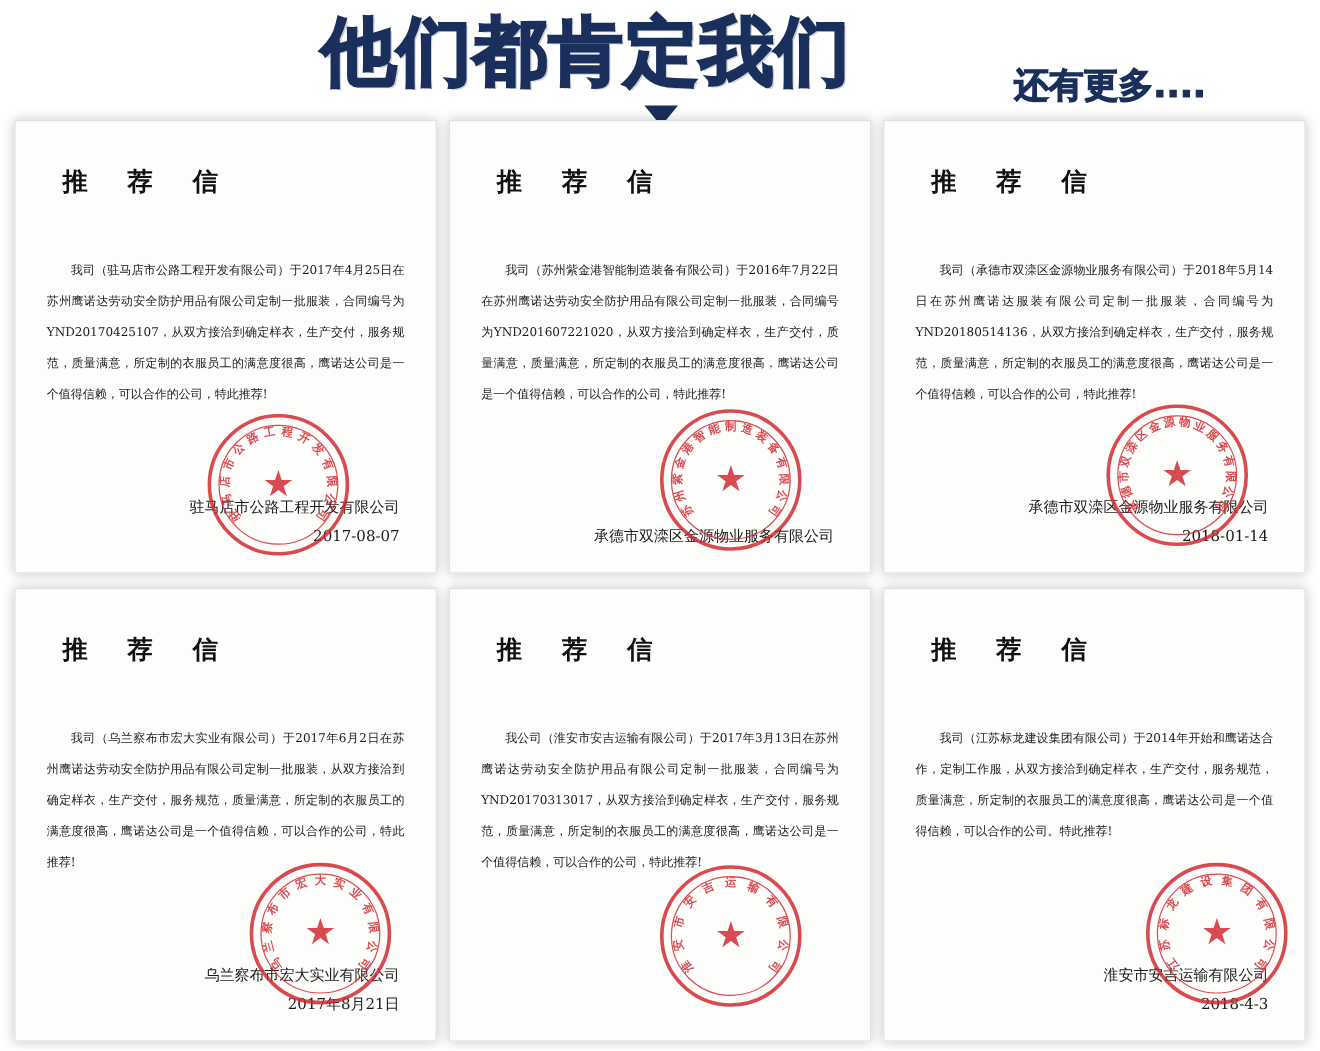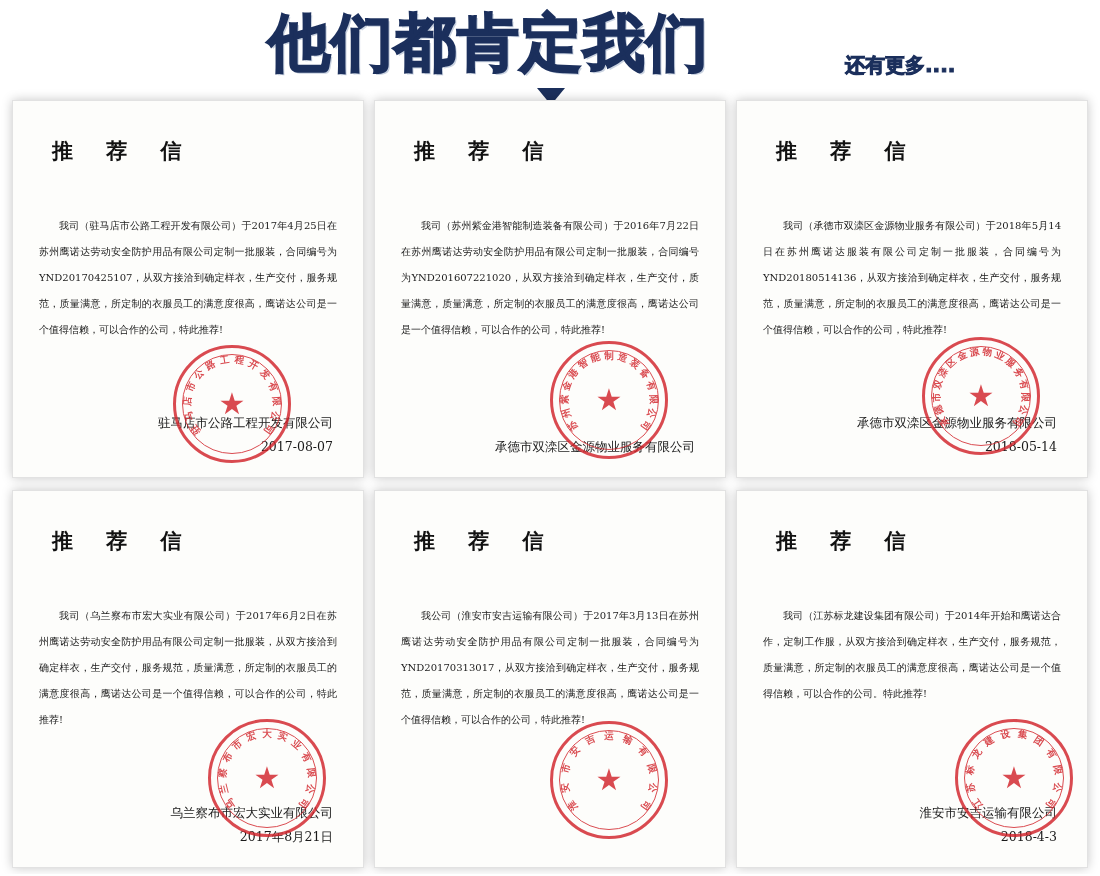--- a/index.html
+++ b/index.html
@@ -34,21 +34,21 @@
     line-height: 70px;
     white-space: nowrap;
     text-shadow: 2px 2px 0 #c9d2e0;
   }
   .header-sub {
     position: absolute;
     left: 845px;
     top: 52px;
     font-family: "DejaVu Sans", sans-serif;
     font-weight: 700;
-    font-size: 20px;
+    font-size: 29px;
     color: #1b2f5c;
     -webkit-text-stroke: 1px #1b2f5c;
     white-space: nowrap;
   }
   .header-caret {
     position: absolute;
     left: 537px;
     top: 88px;
     width: 0;
     height: 0;
@@ -237,21 +237,21 @@
         </div>
       <div class="star">★</div>
     </div>
   </div>
 
   <div class="letter">
     <div class="letter-title">推 荐 信</div>
     <div class="letter-body">我司（承德市双滦区金源物业服务有限公司）于2018年5月14日在苏州鹰诺达服装有限公司定制一批服装，合同编号为YND20180514136，从双方接洽到确定样衣，生产交付，服务规范，质量满意，所定制的衣服员工的满意度很高，鹰诺达公司是一个值得信赖，可以合作的公司，特此推荐!</div>
     <div class="letter-footer">
       <div class="company">承德市双滦区金源物业服务有限公司</div>
-      <div class="date">2018-05-14</div>
+      <div class="date">2018-01-14</div>
     </div>
     <div class="stamp stamp-2">
       <div class="inner-ring"></div>
       <div class="ring-text">
           <span style="transform: rotate(-125deg) translate(0px, -44px) rotate(0deg) translate(-50%, -50%);">承</span>
           <span style="transform: rotate(-108.333deg) translate(0px, -44px) rotate(0deg) translate(-50%, -50%);">德</span>
           <span style="transform: rotate(-91.6667deg) translate(0px, -44px) rotate(0deg) translate(-50%, -50%);">市</span>
           <span style="transform: rotate(-75deg) translate(0px, -44px) rotate(0deg) translate(-50%, -50%);">双</span>
           <span style="transform: rotate(-58.3333deg) translate(0px, -44px) rotate(0deg) translate(-50%, -50%);">滦</span>
           <span style="transform: rotate(-41.6667deg) translate(0px, -44px) rotate(0deg) translate(-50%, -50%);">区</span>

